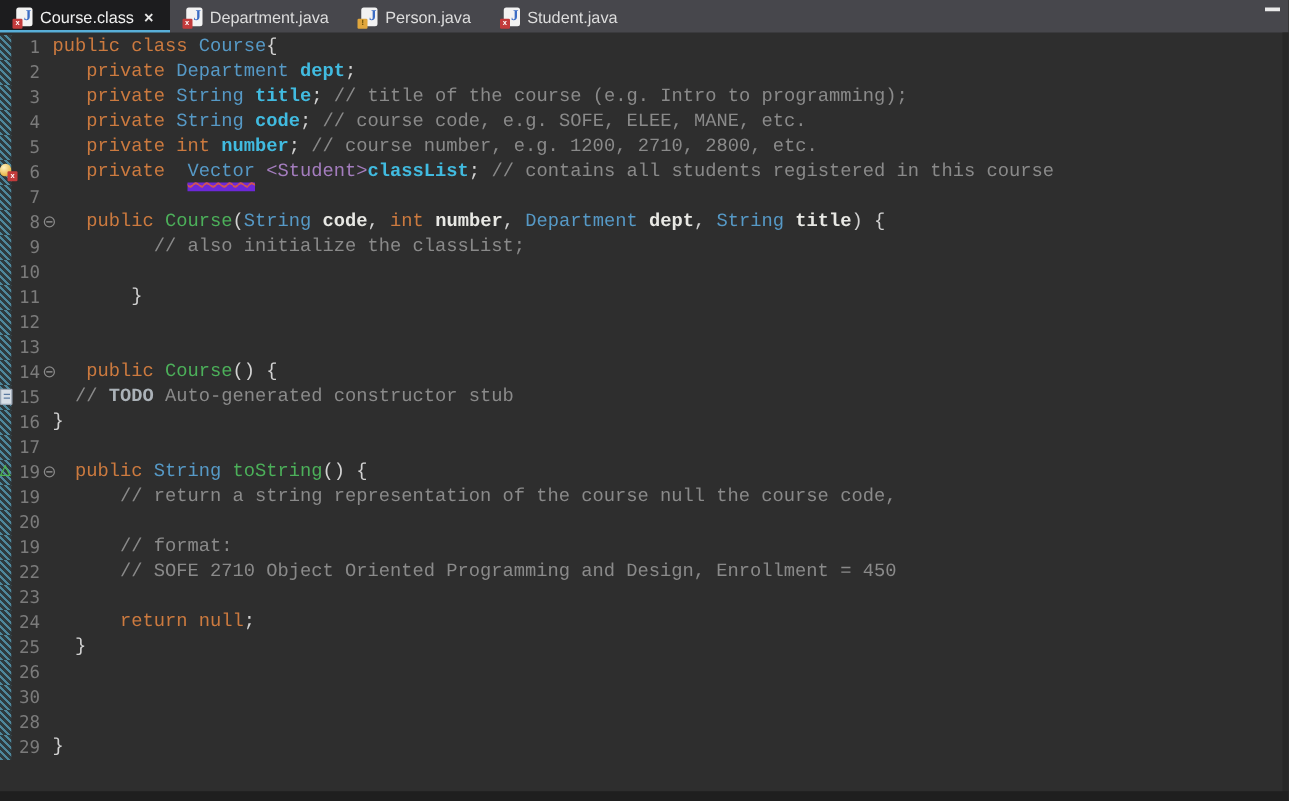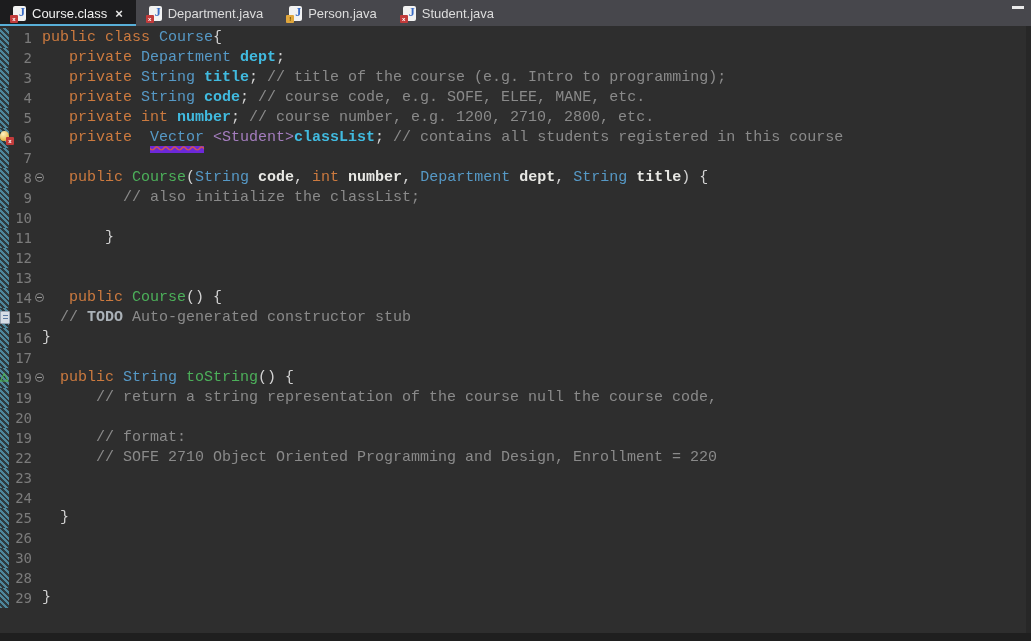--- a/index.html
+++ b/index.html
@@ -212,30 +212,31 @@
         <span class="lnum">20</span>
       </div>
       <div class="row range">
         <div class="hatch"></div>
         <span class="lnum">19</span>
         <span class="code"><span class="tok-c">      // format:</span></span>
       </div>
       <div class="row range">
         <div class="hatch"></div>
         <span class="lnum">22</span>
-        <span class="code"><span class="tok-c">      // SOFE 2710 Object Oriented Programming and Design, Enrollment = 220</span></span>
+        <span class="code"><span class="tok-c">      // SOFE 2710 Object Oriented Programming and Design, Enrollment = 450</span></span>
       </div>
       <div class="row range">
         <div class="hatch"></div>
         <span class="lnum">23</span>
         <span class="code"></span>
       </div>
       <div class="row range">
         <div class="hatch"></div>
         <span class="lnum">24</span>
+        <span class="code"><span class="tok-k">      return null</span><span class="tok-p">;</span></span>
       </div>
       <div class="row range">
         <div class="hatch"></div>
         <span class="lnum">25</span>
         <span class="code"><span class="tok-p">  }</span></span>
       </div>
       <div class="row range">
         <div class="hatch"></div>
         <span class="lnum">26</span>
         <span class="code"></span>

